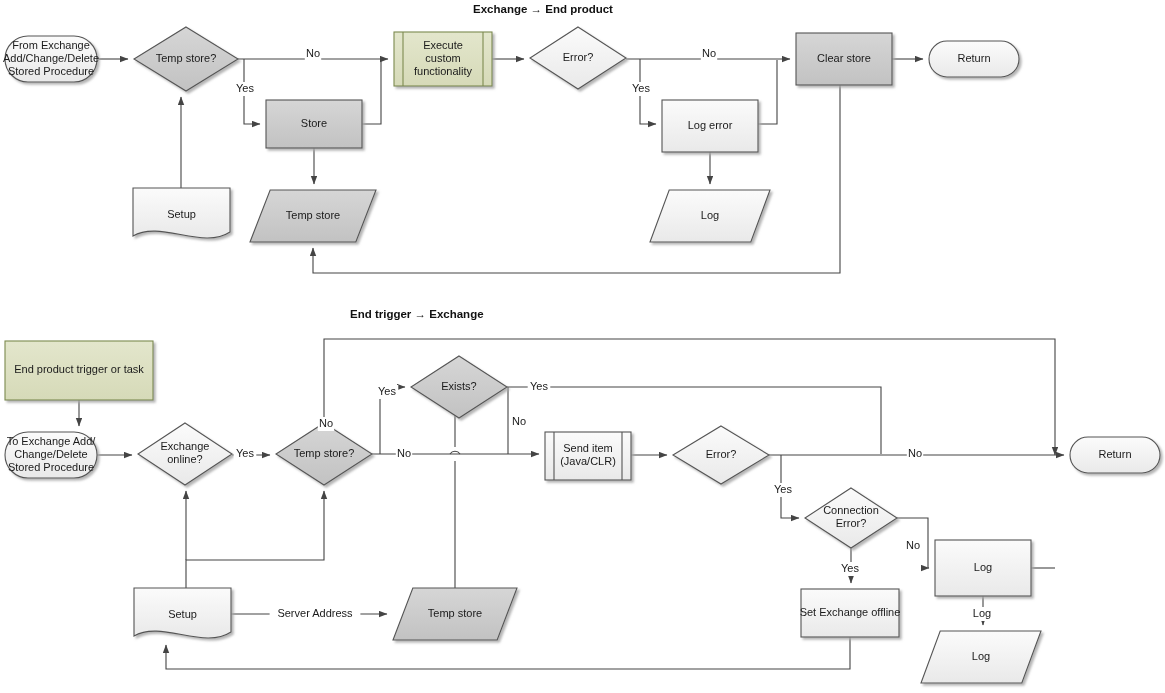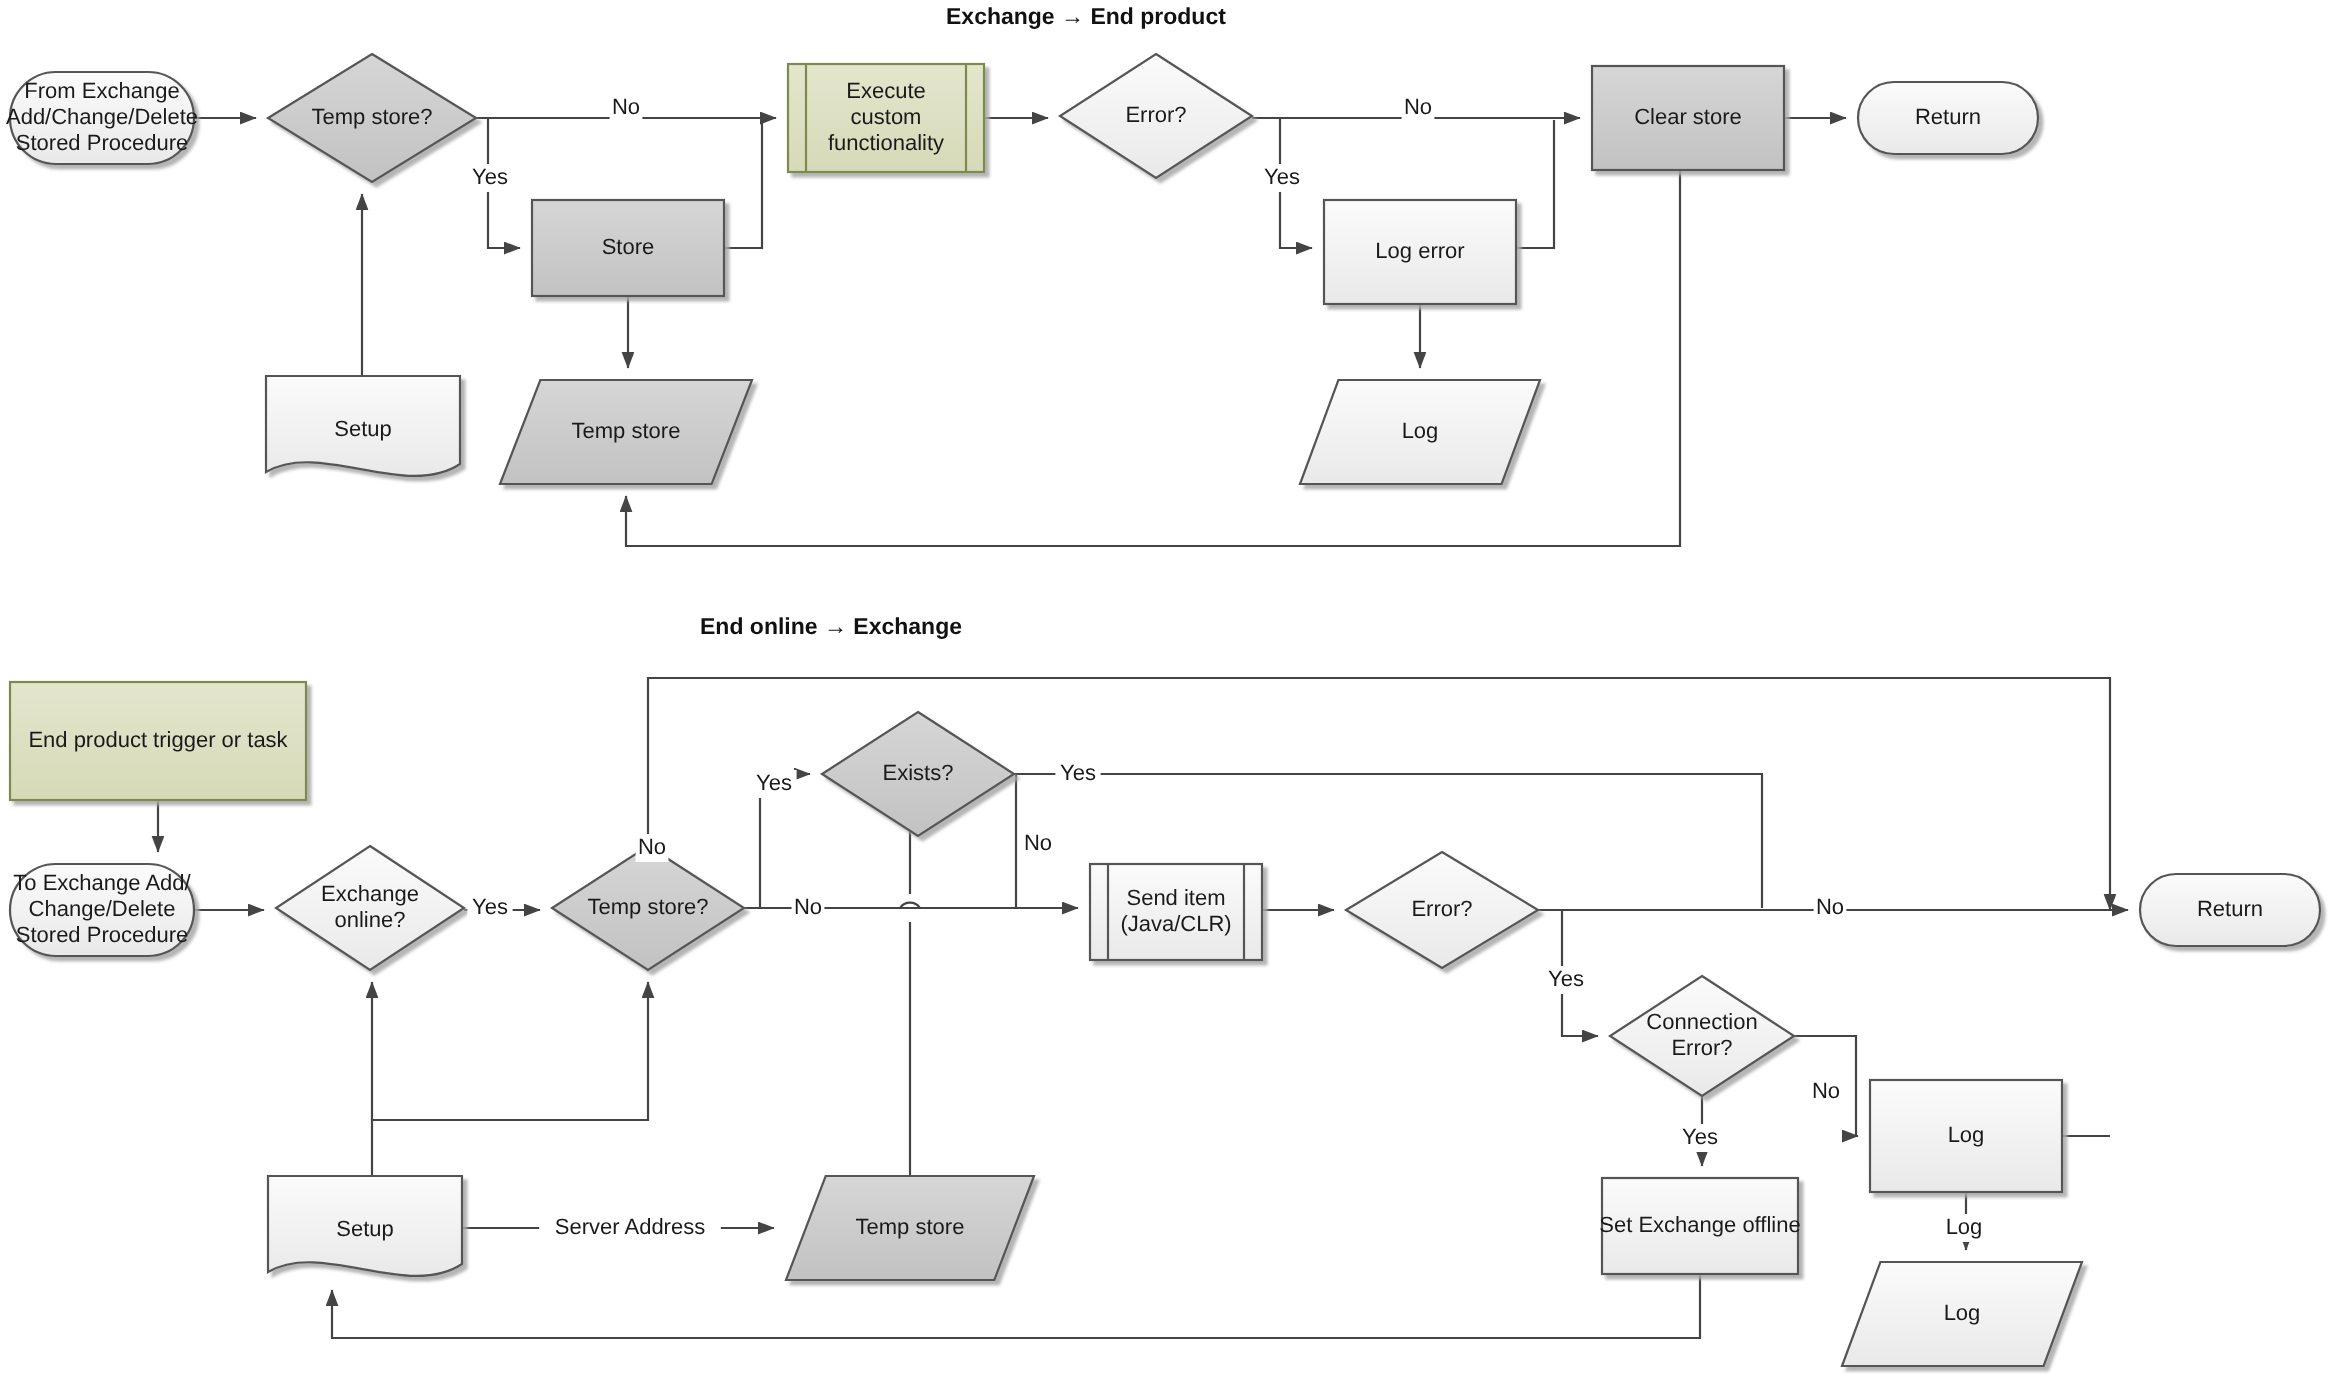--- a/index.html
+++ b/index.html
@@ -13,21 +13,21 @@
             text-anchor:middle;dominant-baseline:middle;}
   .edge{fill:none;stroke:#444444;stroke-width:1.1;}
 </style>
 </head>
 <body>
 
 <div id="canvas">
 
   <div class="ttl" style="left:473px;top:3px;">Exchange → End product</div>
 
-  <div class="ttl" style="left:350px;top:308px;">End online → Exchange</div>
+  <div class="ttl" style="left:350px;top:308px;">End trigger → Exchange</div>
 
   <svg id="gfx" width="1165" height="693">
     <defs>
       <marker id="ah" markerWidth="9" markerHeight="9" refX="8" refY="3.2" orient="auto" markerUnits="userSpaceOnUse">
         <path d="M0,0 L8.4,3.2 L0,6.4 z" fill="#444444"></path>
       </marker>
       <linearGradient id="gLight" x1="0" y1="0" x2="0" y2="1">
         <stop offset="0%" stop-color="#fbfbfb"></stop>
           <stop offset="100%" stop-color="#e9e9e9"></stop>
       </linearGradient>

